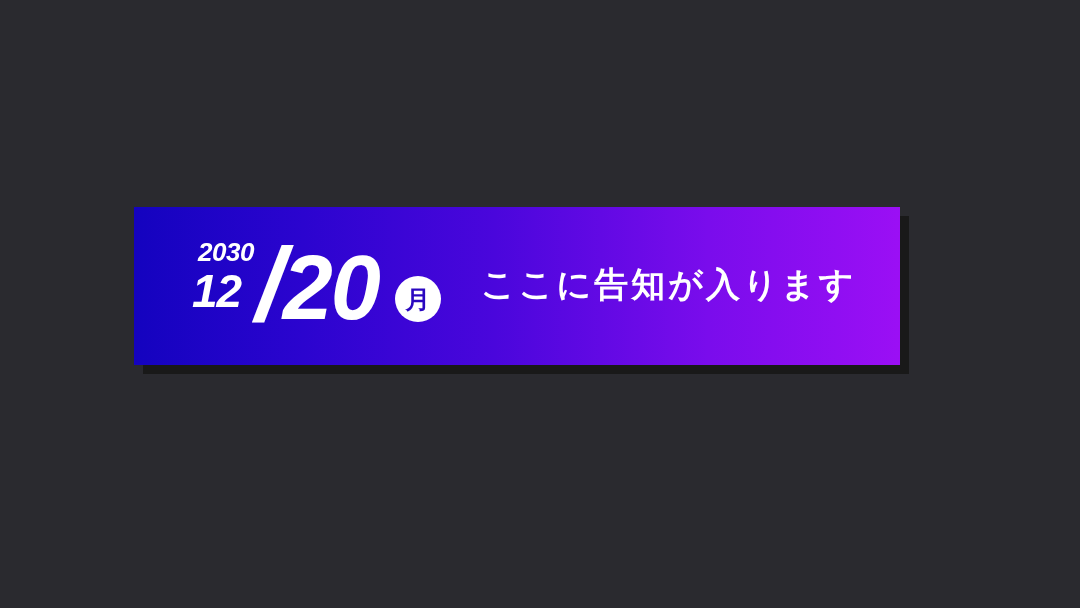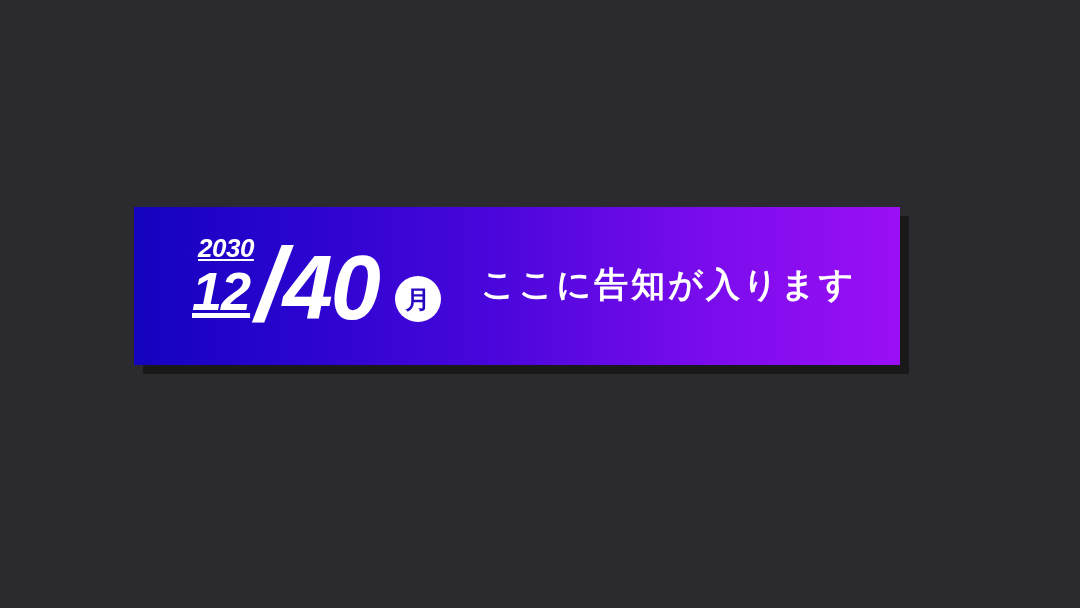--- a/index.html
+++ b/index.html
@@ -56,32 +56,31 @@
   #ym-stack {
     display: flex;
     flex-direction: column;
     align-items: flex-start;
     justify-content: space-between;
     line-height: 1;
     color: #ffffff;
     font-style: italic;
     font-weight: bold;
     margin-bottom: 20px;
-    text-decoration: underline;
   }
 
   #year-text {
     font-size: 26px;
     letter-spacing: -0.5px;
     margin-left: 6px;
     margin-bottom: 3px;
   }
 
   #month-text {
-    font-size: 54px;
+    font-size: 46px;
     letter-spacing: -1px;
   }
 
   #slash-mark {
     color: #ffffff;
     font-style: italic;
     font-weight: bold;
     font-size: 104px;
     line-height: 1;
     margin: 0 2px 0 2px;
@@ -159,21 +158,21 @@
 
     <div id="date-block">
 
       <div id="ym-stack">
         <span id="year-text">2030</span>
         <span id="month-text">12</span>
       </div>
 
       <span id="slash-mark">/</span>
 
-      <span id="day-text">40</span>
+      <span id="day-text">20</span>
 
       <div id="weekday-badge">
         <span id="weekday-badge-label">月</span>
       </div>
 
     </div>
 
     <div id="info-block">
       <div id="notice-text">ここに告知が入ります</div>
     </div>

